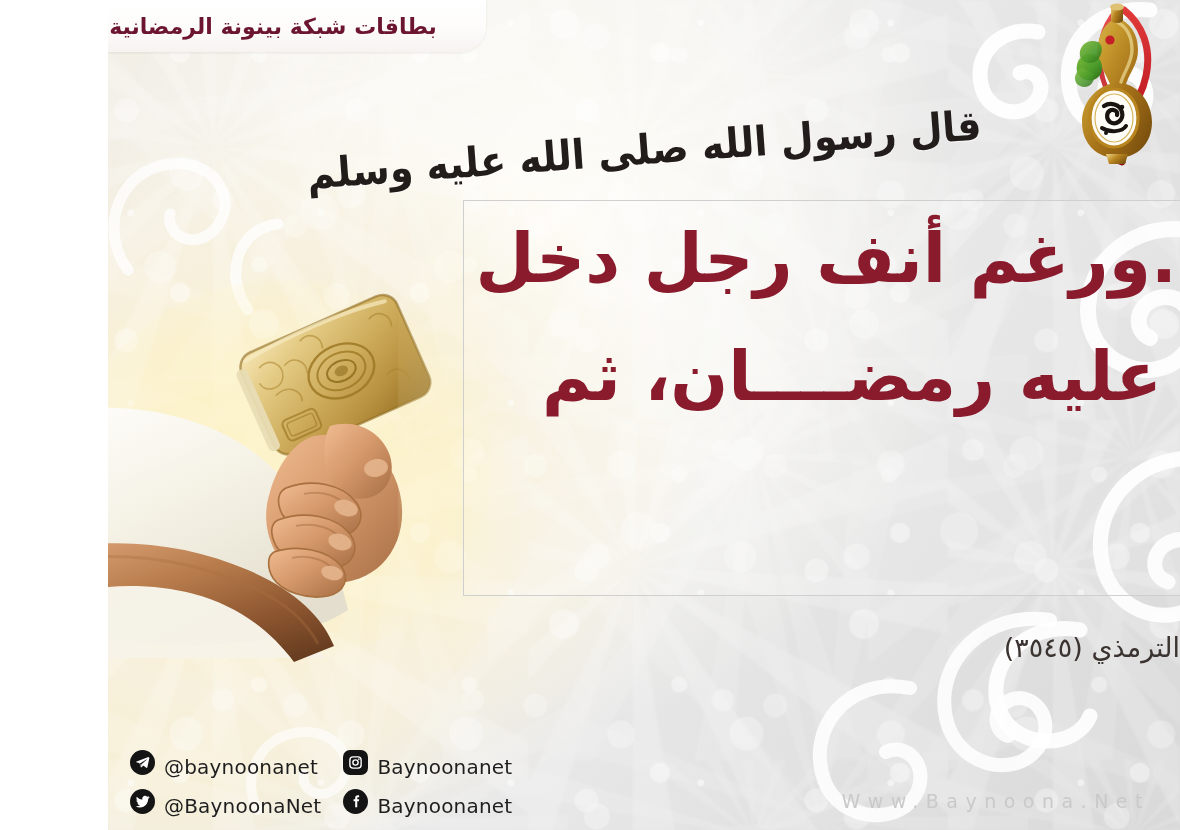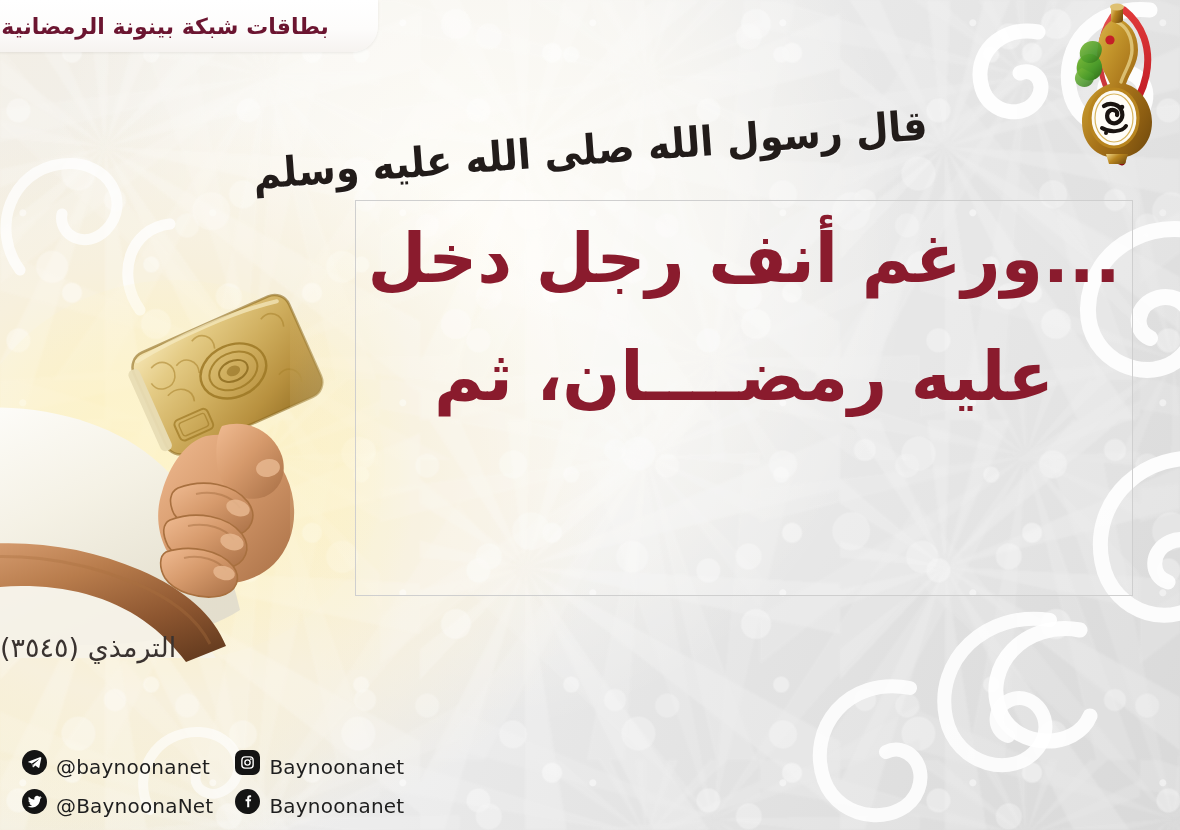--- a/index.html
+++ b/index.html
@@ -6,21 +6,21 @@
   * { margin:0; padding:0; box-sizing:border-box; }
 
   html, body {
     width:1180px; height:830px;
     overflow:hidden;
     font-family:"DejaVu Sans","Liberation Sans",sans-serif;
   }
 
   #card {
     position:relative;
-    width:1180px; height:830px;
+    width:1072px; height:830px;
     overflow:hidden;
     background:#e9e9e9;
   }
 
   
   .bg-base {
     position:absolute; inset:0;
     background:
       radial-gradient(ellipse 620px 520px at 14% 58%, #fdf4d2 0%, #fbf0c8 18%, #f7f0dd 42%, rgba(245,243,236,0) 72%),
       radial-gradient(ellipse 420px 380px at 6% 76%, #fbefbe 0%, rgba(250,240,200,0.55) 45%, rgba(250,240,200,0) 75%),
@@ -143,21 +143,21 @@
     line-height:1;
   }
   .ql1 { top:24px;  font-size:68px; color:#8a1b2d; letter-spacing:-1px; }
   .ql2 { top:142px; font-size:68px; color:#8a1b2d; letter-spacing:-1px; }
   .ql3 { top:262px; font-size:62px; color:#e0a81e; letter-spacing:-1px; }
 
   
   .source {
     position:absolute;
     left:0; right:0; top:632px;
-    text-align:left;
+    text-align:right;
     z-index:6;
   }
   .source .stext {
     font-size:27px;
     color:#3a3330;
     direction:rtl;
     font-weight:400;
   }
 
   
@@ -467,14 +467,15 @@
       <span class="sicon">
         <svg width="15" height="15" viewBox="0 0 24 24" fill="#ffffff">
           <path d="M14.8 8.3V6.5c0-.8.2-1.2 1.4-1.2h1.6V2.2c-.3 0-1.2-.1-2.3-.1-2.4 0-4 1.4-4 4.1v2.1H8.9v3.3h2.6V21h3.3v-9.4h2.6l.4-3.3h-3z"></path>
         </svg>
       </span>
       <span class="slabel">Baynoonanet</span>
     </div>
 
   </div>
 
+  <div class="website">Www.Baynoona.Net</div>
 
 </div>
 
 </body></html>

